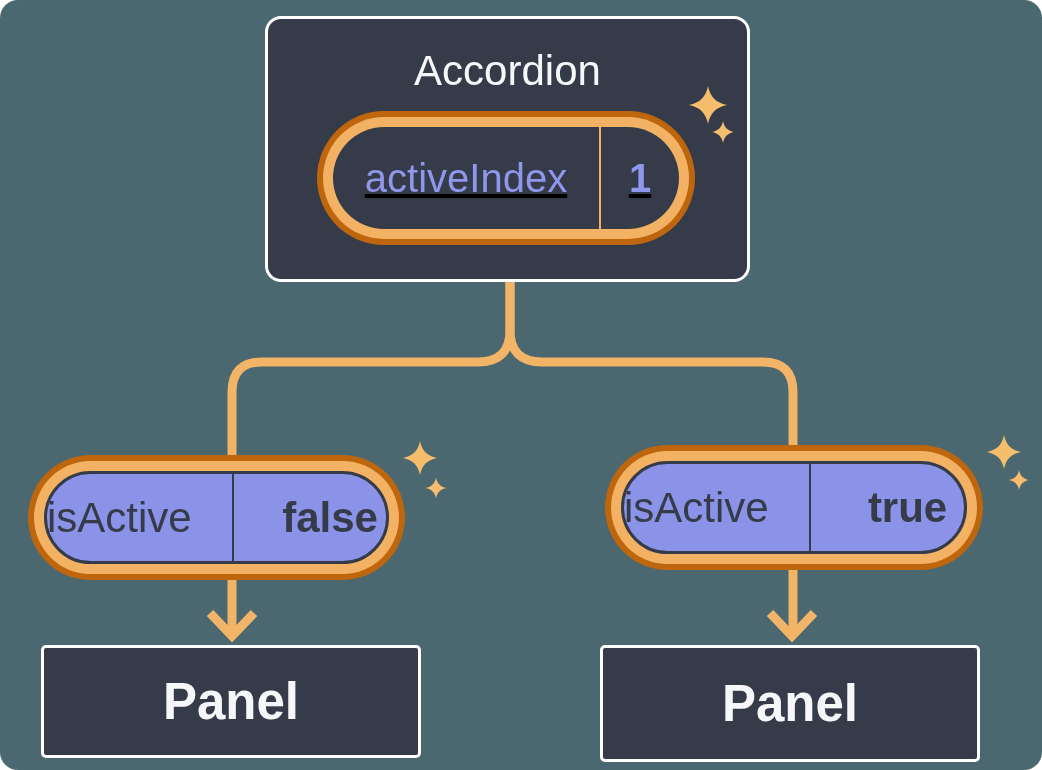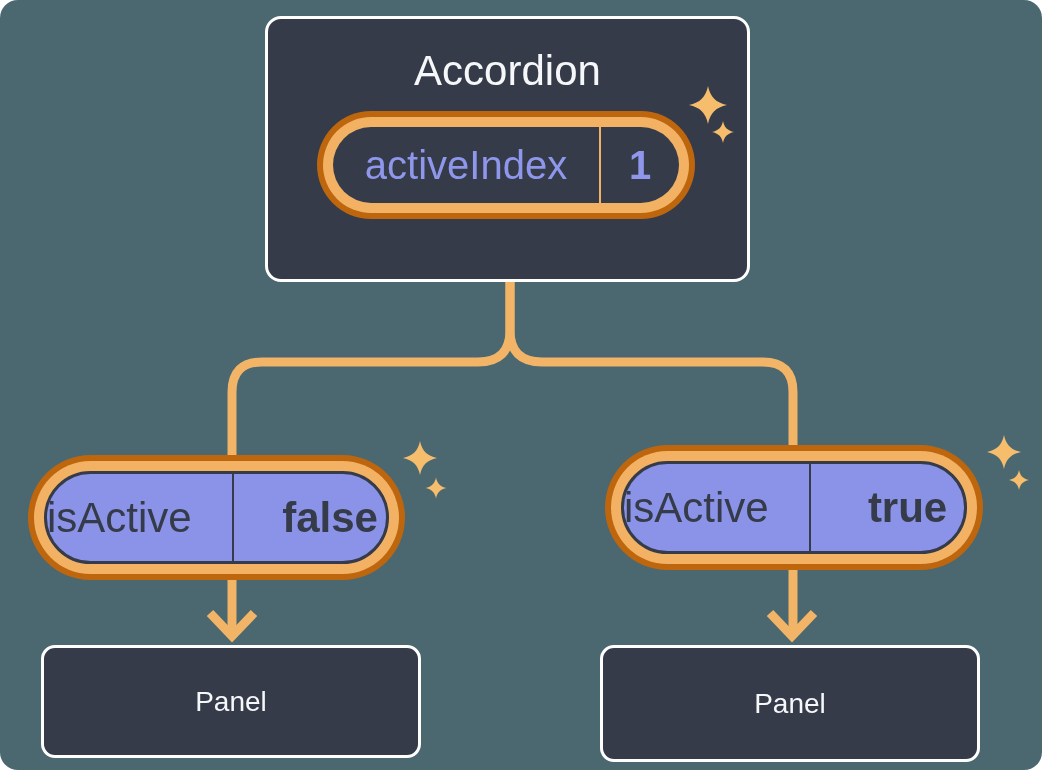--- a/index.html
+++ b/index.html
@@ -50,22 +50,23 @@
   .pill {
     position: absolute;
     display: flex;
     align-items: stretch;
     border-radius: 999px;
     box-shadow: 0 0 0 10px var(--ring-light, #F3B164),
                 0 0 0 16px var(--ring-dark, #BD660E);
   }
   .state-pill {
     left: 65px; top: 108px;
-    width: 346px; height: 76px;
+    width: 346px; height: 102px;
     background: var(--box-fill, #353B48);
+    text-decoration: underline;
   }
   .pill-cell {
     display: flex;
     align-items: center;
     justify-content: center;
     white-space: nowrap;
   }
   .state-pill .pill-label {
     flex: 1;
     color: var(--text-purple, #8F97EC);
@@ -93,27 +94,27 @@
   .prop-pill .pill-value {
     color: var(--text-dark, #353B48);
     font-size: 42px;
     font-weight: bold;
   }
   .prop-pill-left  { left: 44px;  top: 471px; width: 345px; height: 93px; }
   .prop-pill-left .pill-value { width: 136px; }
   .prop-pill-right { left: 621px; top: 461px; width: 346px; height: 93px; }
   .prop-pill-right .pill-value { width: 140px; }
   .panel-box {
-    border-radius: 14px;
+    border-radius: 5px;
     display: flex;
     align-items: center;
     justify-content: center;
     color: var(--text-light, #F6F7F9);
-    font-size: 28px;
-    font-weight: 400;
+    font-size: 51px;
+    font-weight: 700;
   }
   .panel-box-left  { left: 41px;  top: 645px; width: 380px; height: 113px; }
   .panel-box-right { left: 600px; top: 645px; width: 380px; height: 117px; }
   .sparkles { position: absolute; overflow: visible; }
   .sparkles path { fill: var(--sparkle, #F5BD6C); }
   .sparkles-top   { left: 685px; top: 82px;  width: 56px; height: 68px; }
   .sparkles-left  { left: 398px; top: 438px; width: 56px; height: 66px; }
   .sparkles-right { left: 982px; top: 432px; width: 56px; height: 64px; }
 </style>
 </head>

